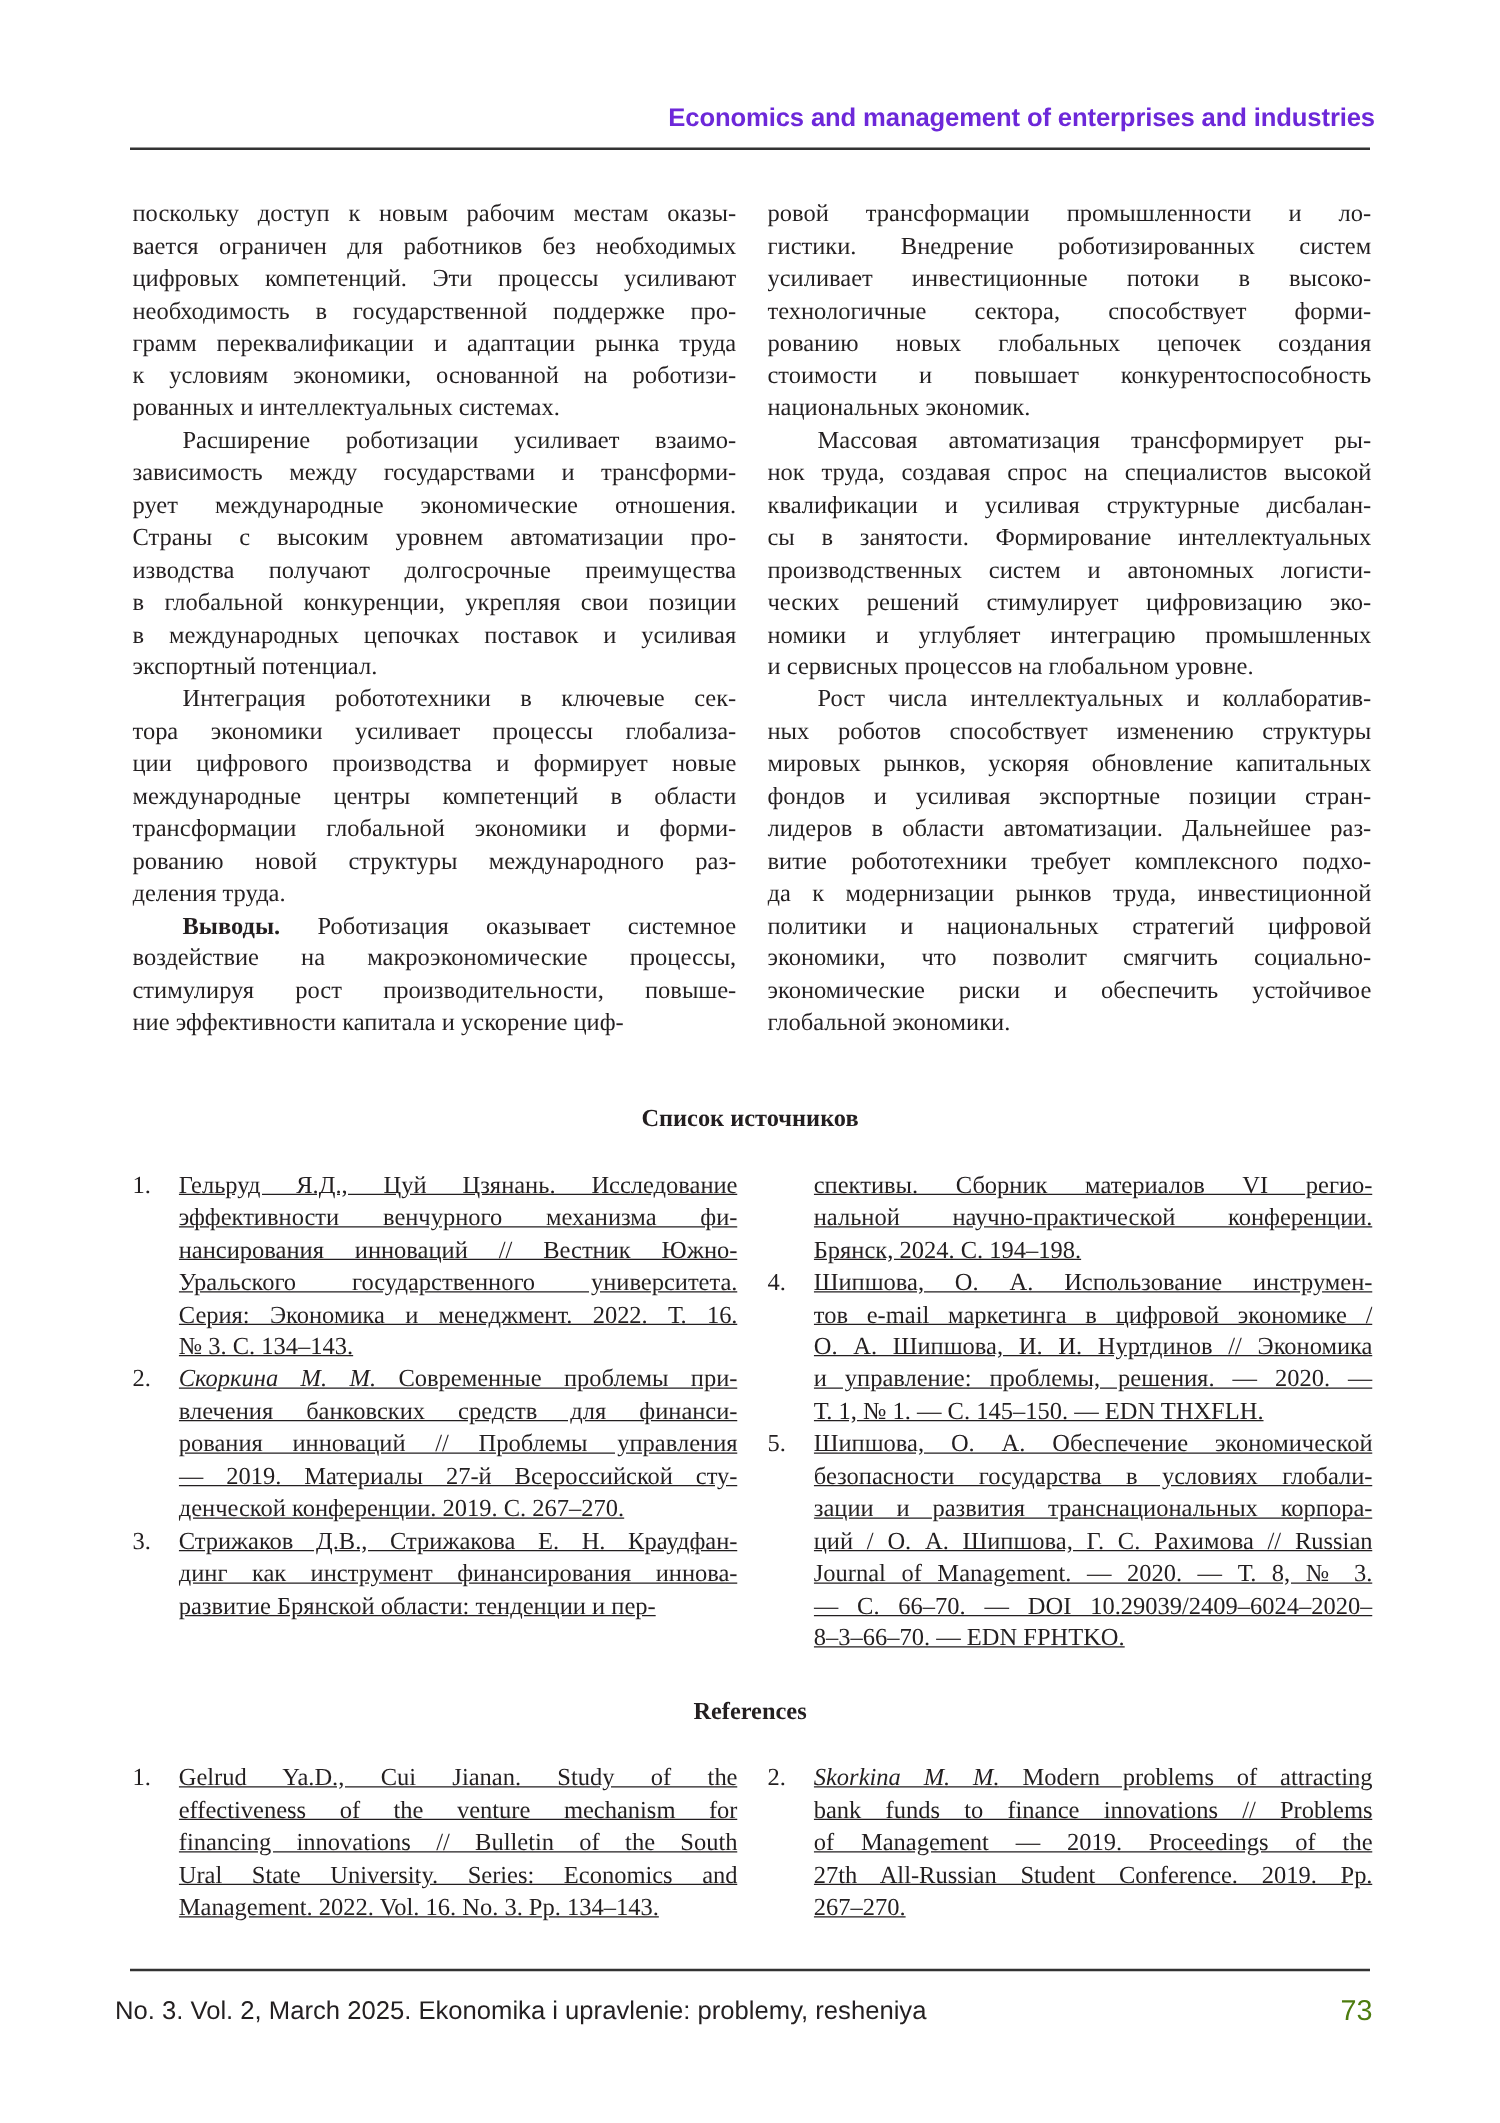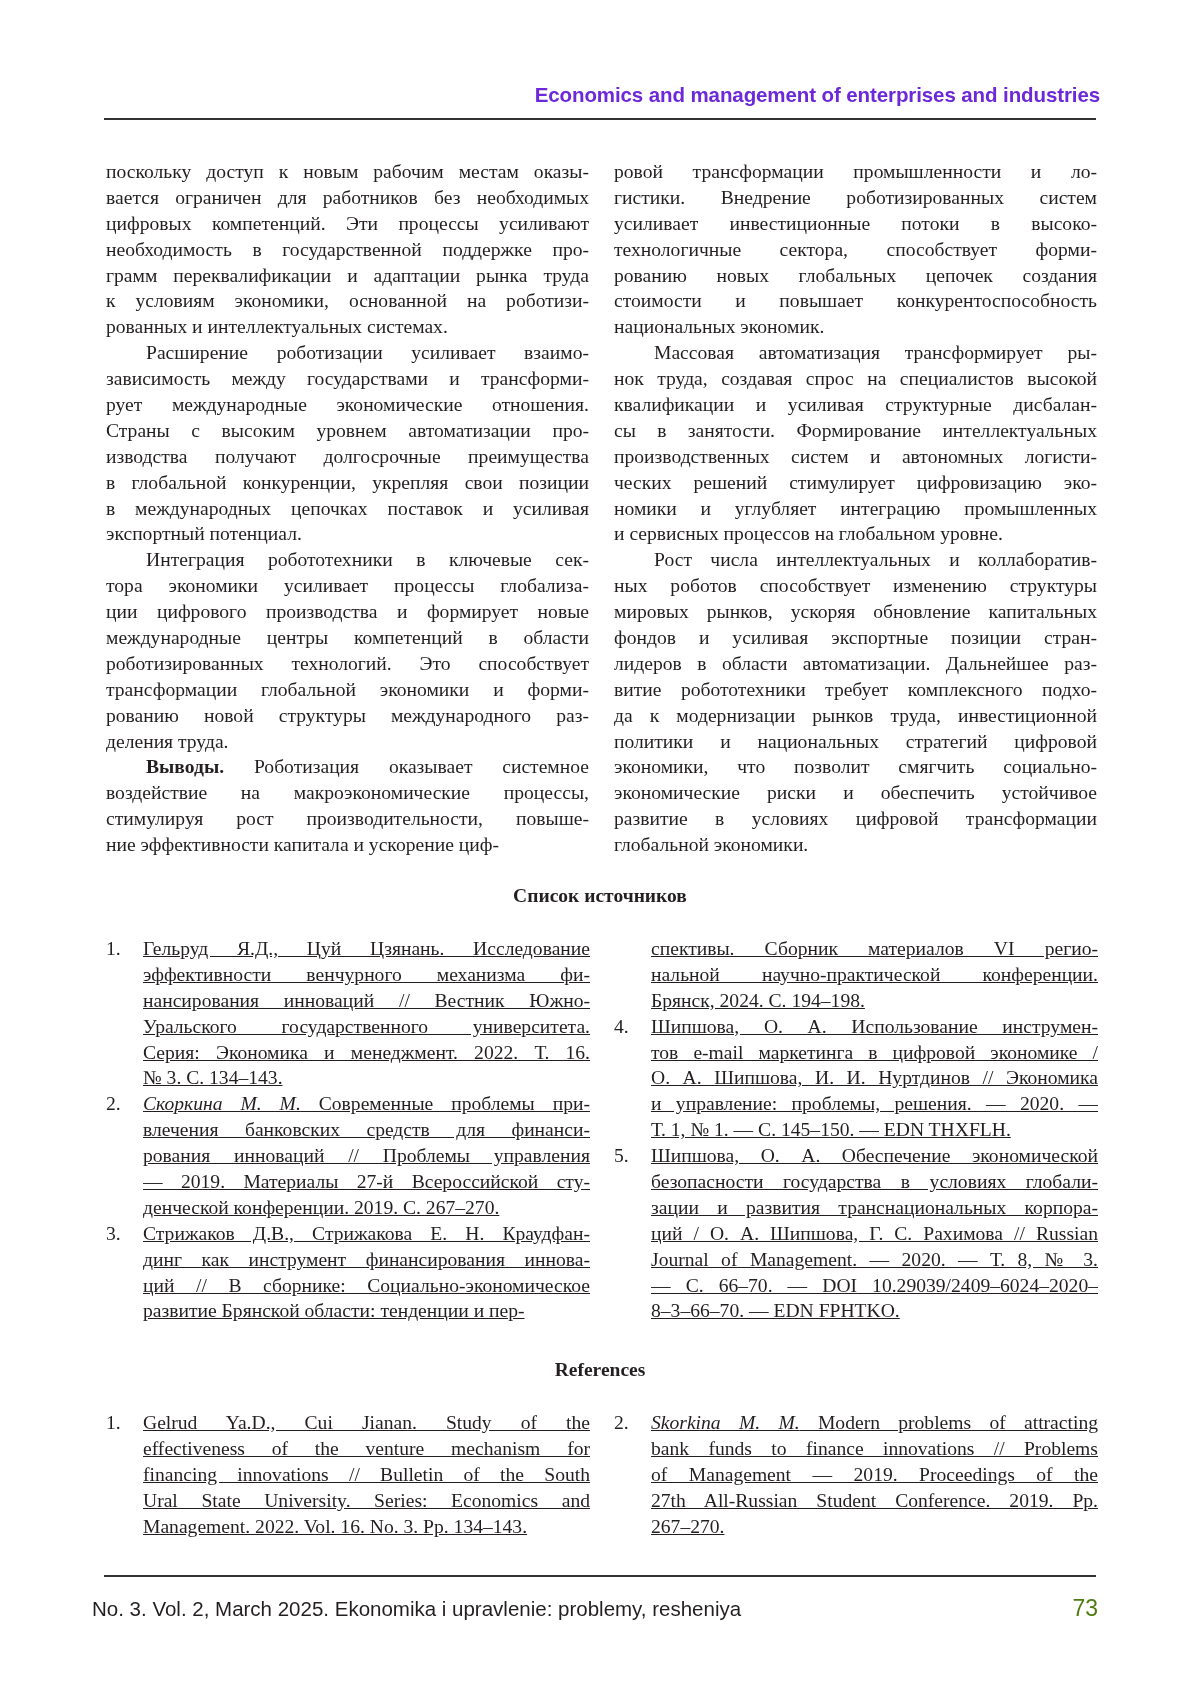--- a/index.html
+++ b/index.html
@@ -68,21 +68,20 @@
       <div class="line"><span>изводства получают долгосрочные преимущества</span></div>
       <div class="line"><span>в глобальной конкуренции, укрепляя свои позиции</span></div>
       <div class="line"><span>в международных цепочках поставок и усиливая</span></div>
       <div class="line last"><span>экспортный потенциал.</span></div>
     </div>
     <div class="para">
       <div class="line indent"><span>Интеграция робототехники в ключевые сек-</span></div>
       <div class="line"><span>тора экономики усиливает процессы глобализа-</span></div>
       <div class="line"><span>ции цифрового производства и формирует новые</span></div>
       <div class="line"><span>международные центры компетенций в области</span></div>
-      <div class="line"><span>роботизированных технологий. Это способствует</span></div>
       <div class="line"><span>трансформации глобальной экономики и форми-</span></div>
       <div class="line"><span>рованию новой структуры международного раз-</span></div>
       <div class="line last"><span>деления труда.</span></div>
     </div>
     <div class="para">
       <div class="line indent"><span class="bold">Выводы.</span><span> Роботизация оказывает системное</span></div>
       <div class="line"><span>воздействие на макроэкономические процессы,</span></div>
       <div class="line"><span>стимулируя рост производительности, повыше-</span></div>
       <div class="line last"><span>ние эффективности капитала и ускорение циф-</span></div>
     </div>
@@ -111,21 +110,20 @@
       <div class="line indent"><span>Рост числа интеллектуальных и коллаборатив-</span></div>
       <div class="line"><span>ных роботов способствует изменению структуры</span></div>
       <div class="line"><span>мировых рынков, ускоряя обновление капитальных</span></div>
       <div class="line"><span>фондов и усиливая экспортные позиции стран-</span></div>
       <div class="line"><span>лидеров в области автоматизации. Дальнейшее раз-</span></div>
       <div class="line"><span>витие робототехники требует комплексного подхо-</span></div>
       <div class="line"><span>да к модернизации рынков труда, инвестиционной</span></div>
       <div class="line"><span>политики и национальных стратегий цифровой</span></div>
       <div class="line"><span>экономики, что позволит смягчить социально-</span></div>
       <div class="line"><span>экономические риски и обеспечить устойчивое</span></div>
-      <div class="line"><span>развитие в условиях цифровой трансформации</span></div>
       <div class="line last"><span>глобальной экономики.</span></div>
     </div>
   </div>
 
 <div class="section-heading" style="top:884px;">Список источников</div>
 <div class="col left refs" style="top:908px;" id="src-left">
     <div class="ref-item">
       <span class="ref-num">1.</span>
       <div class="line"><span>Гельруд Я.Д., Цуй Цзянань. Исследование</span></div>
       <div class="line"><span>эффективности венчурного механизма фи-</span></div>
@@ -139,21 +137,20 @@
       <div class="line"><span class="ital">Скоркина М. М.</span><span> Современные проблемы при-</span></div>
       <div class="line"><span>влечения банковских средств для финанси-</span></div>
       <div class="line"><span>рования инноваций // Проблемы управления</span></div>
       <div class="line"><span>— 2019. Материалы 27-й Всероссийской сту-</span></div>
       <div class="line last"><span>денческой конференции. 2019. С. 267–270.</span></div>
     </div>
     <div class="ref-item">
       <span class="ref-num">3.</span>
       <div class="line"><span>Стрижаков Д.В., Стрижакова Е. Н. Краудфан-</span></div>
       <div class="line"><span>динг как инструмент финансирования иннова-</span></div>
-      <div class="line"><span>ций // В сборнике: Социально-экономическое</span></div>
       <div class="line last"><span>развитие Брянской области: тенденции и пер-</span></div>
     </div>
   </div>
 <div class="col right refs" style="top:908px;" id="src-right">
     <div class="ref-item">
       <div class="line"><span>спективы. Сборник материалов VI регио-</span></div>
       <div class="line"><span>нальной научно-практической конференции.</span></div>
       <div class="line last"><span>Брянск, 2024. С. 194–198.</span></div>
     </div>
     <div class="ref-item">

